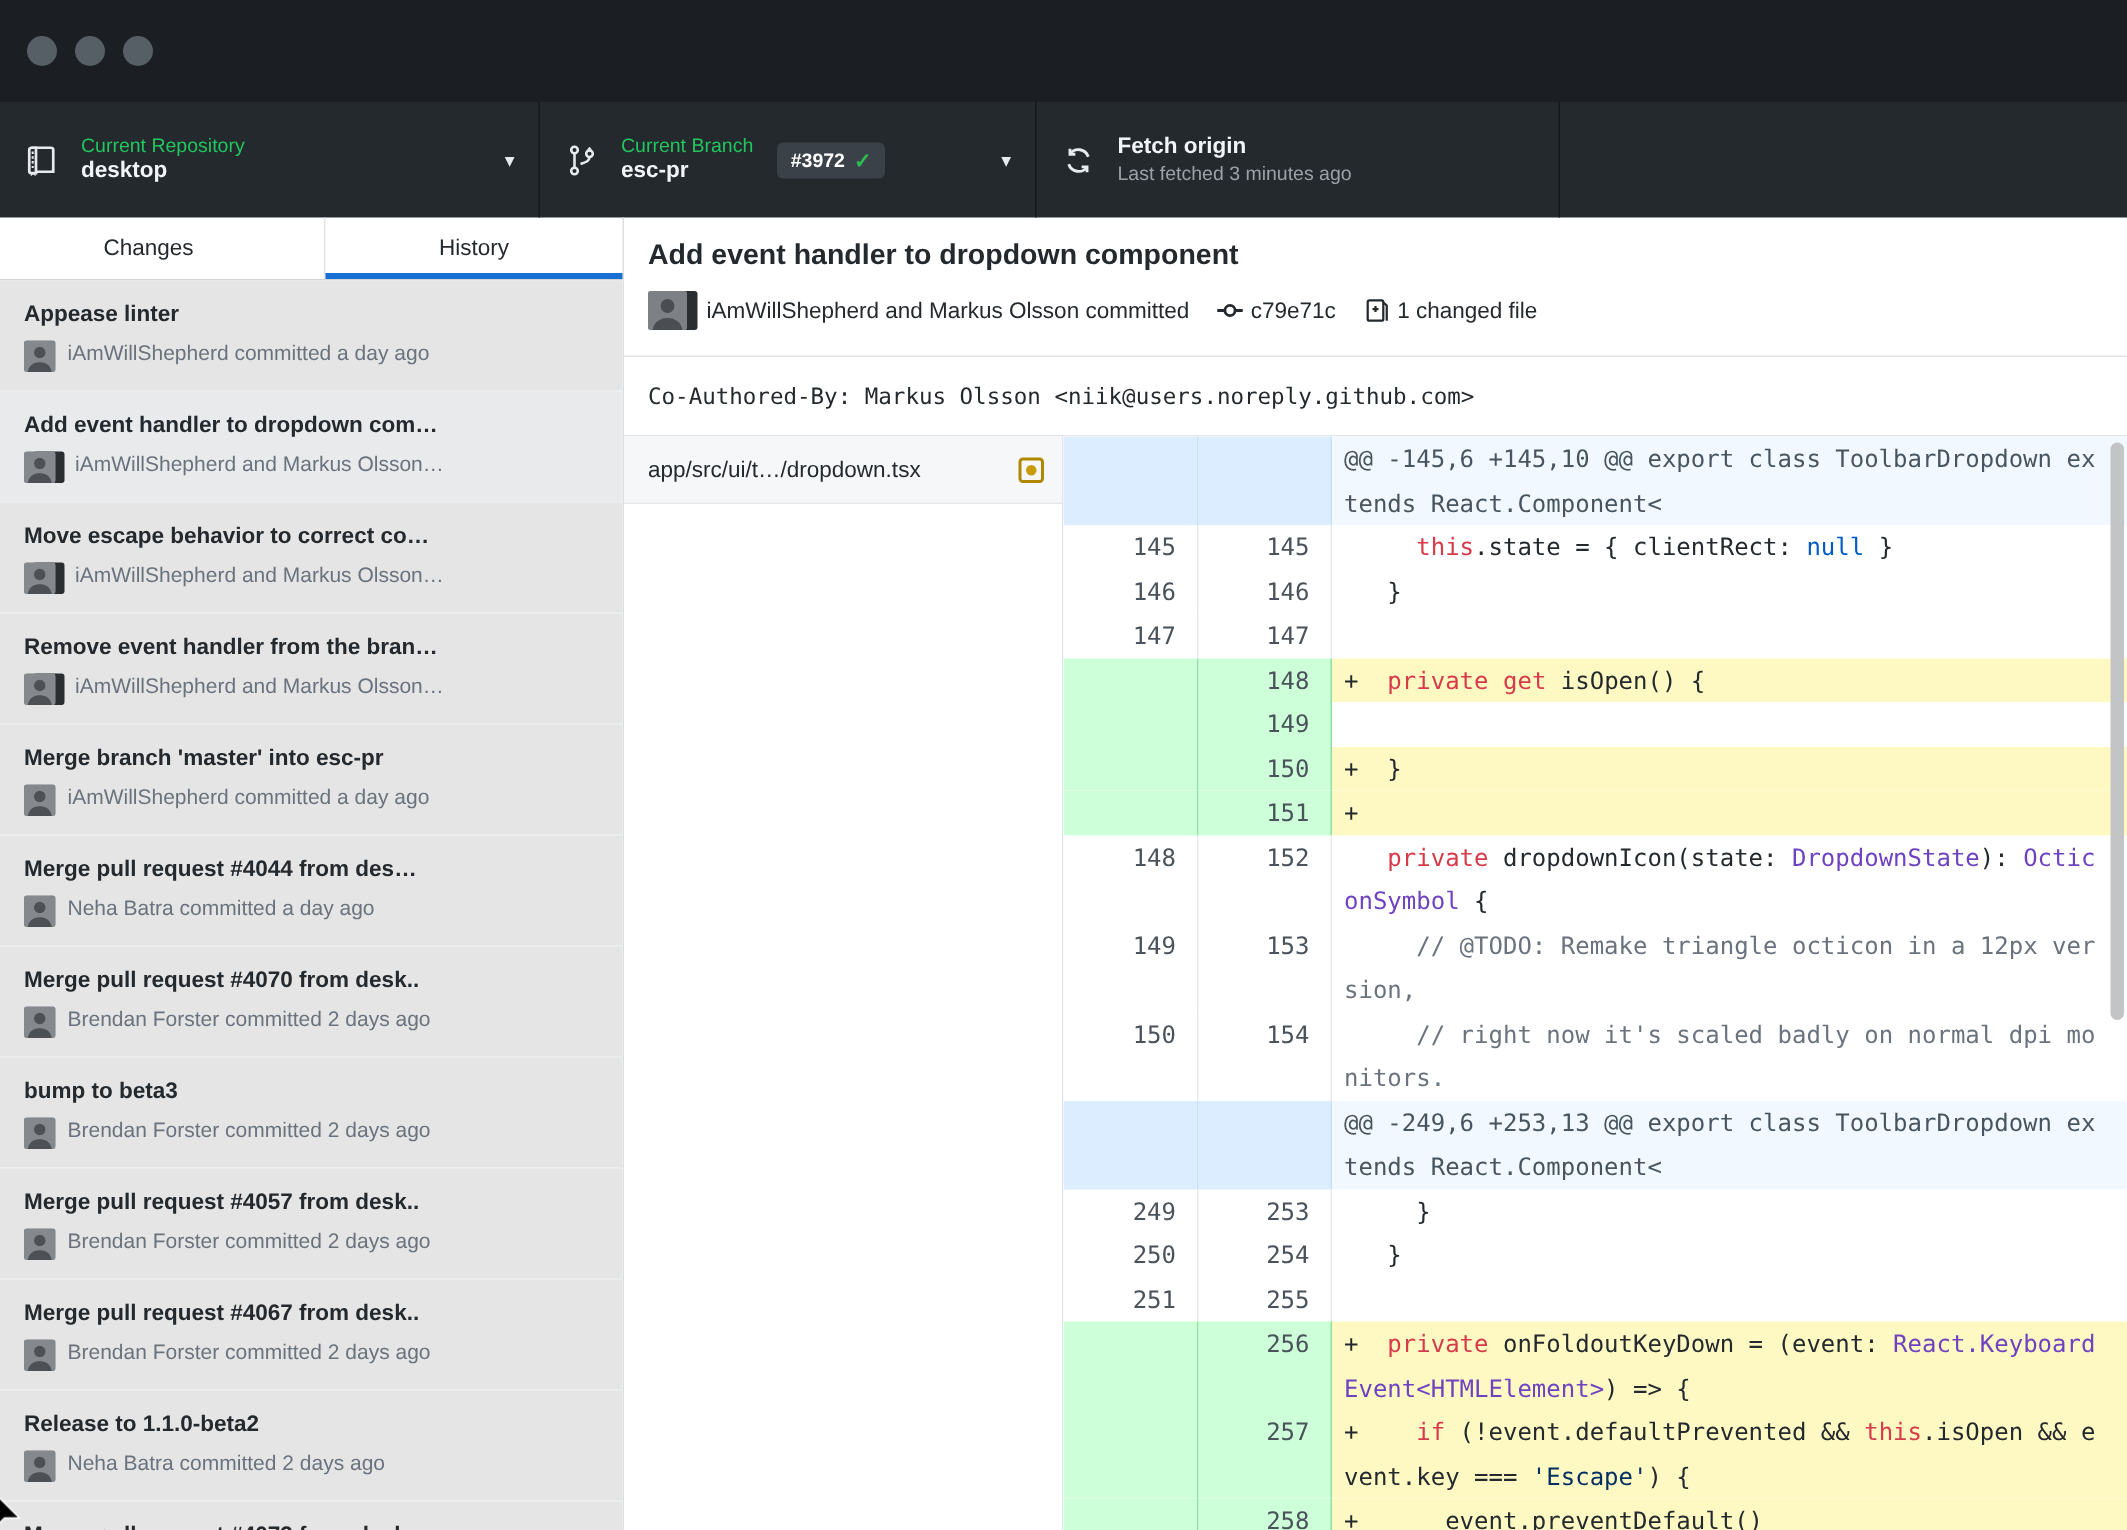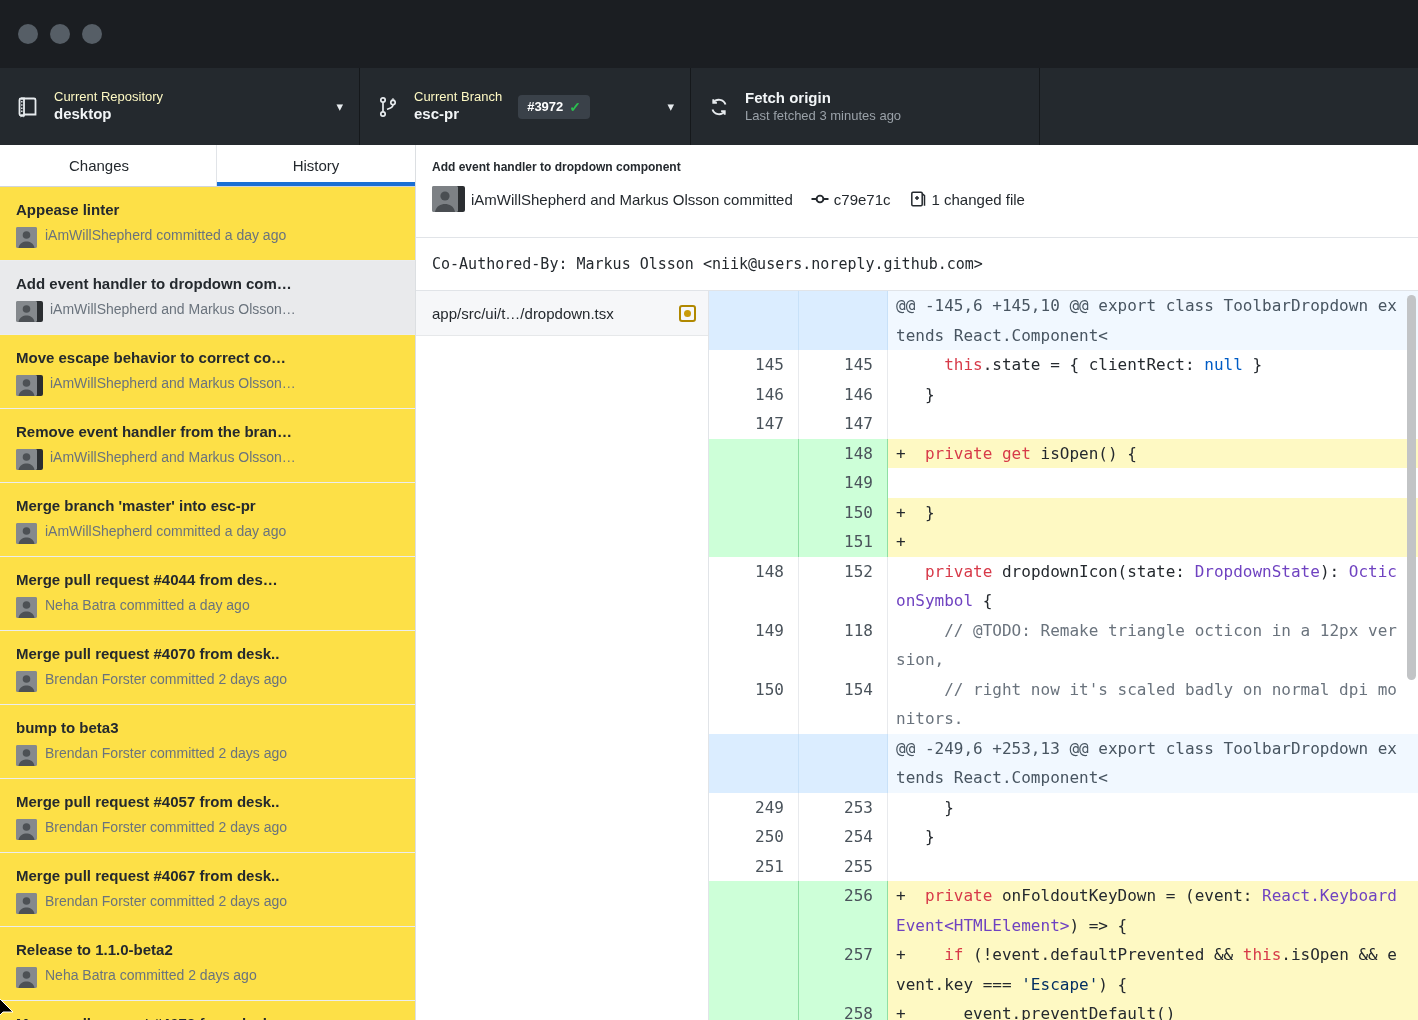--- a/index.html
+++ b/index.html
@@ -11,21 +11,21 @@
   .traffic { position:absolute; top:24px; left:18px; display:flex; gap:12px; }
   .traffic .dot { width:20px; height:20px; border-radius:50%; background:#565e66; }
 
   .toolbar { height:77px; background:#24292e; display:flex; align-items:stretch; }
   .tb-btn { display:flex; align-items:center; padding:0 16px; position:relative; cursor:default; }
   .tb-btn.repo   { width:360px; border-right:1px solid #15181b; }
   .tb-btn.branch { width:331px; border-right:1px solid #15181b; }
   .tb-btn.fetch  { width:349px; border-right:1px solid #15181b; }
   .tb-icon { width:24px; height:24px; margin-right:14px; flex:0 0 auto; }
   .tb-text { display:flex; flex-direction:column; justify-content:center; line-height:1.25; }
-  .tb-label { font-size:13px; color:#fef9c3; }
+  .tb-label { font-size:13px; color:#22c55e; }
   .tb-value { font-size:15px; font-weight:bold; color:#f2f5f7; }
   .chevron { margin-left:auto; color:#e7ebee; font-size:13px; }
   .pr-badge { margin-left:16px; background:#3a4149; border-radius:4px; padding:4px 9px;
     font-size:13px; font-weight:bold; color:#fff; display:flex; align-items:center; gap:6px; }
   .pr-check { color:#2bbf4f; font-weight:bold; font-size:14px; }
   .fetch-sub { font-size:13px; color:#9aa1a8; font-weight:normal; }
 
   
   .content { display:flex; height:875px; }
   .sidebar { width:416px; border-right:1px solid #dcdfe2; display:flex; flex-direction:column; }
@@ -33,37 +33,37 @@
 
   
   .tabs { height:42px; display:flex; border-bottom:1px solid #d1d5da; flex:0 0 auto; }
   .tab { flex:1; display:flex; align-items:center; justify-content:center;
     font-size:15px; color:#24292e; position:relative; cursor:default; }
   .tab + .tab { border-left:1px solid #e1e4e8;margin-left:18px; }
   .tab.active::after { content:""; position:absolute; left:0; right:0; bottom:0;
     height:4px; background:#1a6fd4; }
   .commit-list { flex:1; overflow:hidden; }
   .commit-row { height:74px; border-bottom:1px solid #ebedef; padding:12px 14px 0 16px;
-    background:#fde047; overflow:hidden; }
+    background:#e5e5e5; overflow:hidden; }
   .commit-row.selected { background:#e9eaec; }
   .commit-row.partial { border-bottom:none; }
   .c-title { font-size:15px; font-weight:bold; color:#24292e; white-space:nowrap;
     overflow:hidden; line-height:21px; }
   .c-meta { display:flex; gap:8px; margin-top:7px; }
   .c-meta-text { font-size:14px; color:#6a737d; white-space:nowrap; overflow:hidden; }
   .avatar-stack { position:relative; width:21px; height:21px; flex:0 0 auto; }
   .avatar-stack.dual { width:26px; }
   .avatar { position:absolute; left:0; top:0; width:21px; height:21px; border-radius:2px;
     background:#84888c; overflow:hidden; }
   .avatar svg { display:block; }
   .avatar.back { left:6px; background:#2b2e31; }
 
   
   .commit-header { padding:15px 16px 0; height:92px; flex:0 0 auto; }
-  .commit-title { font-size:12px; font-weight:bold; color:#24292e; margin-bottom:12px; }
+  .commit-title { font-size:19px; font-weight:bold; color:#24292e; margin-bottom:12px; }
   .commit-meta { display:flex; align-items:center; font-size:15px; color:#24292e; }
   .meta-avatar { position:relative; width:30px; height:26px; margin-right:9px; }
   .meta-avatar .avatar { width:26px; height:26px; }
   .meta-avatar .avatar.back { left:7px; }
   .meta-ico { width:18px; height:18px; margin:0 5px 0 18px; flex:0 0 auto; }
   .commit-desc { border-top:1px solid #e1e4e8; border-bottom:1px solid #e1e4e8;
     height:54px; display:flex; align-items:center; padding-left:16px; flex:0 0 auto;
     font-family:"DejaVu Sans Mono", monospace; font-size:15px; color:#24292e; }
 
   
@@ -447,21 +447,21 @@
   </div>
 
   <div class="drow">
     <div class="gut old">148</div>
     <div class="gut new">152</div>
     <div class="code"><span>   </span><span class="tok-kw">private</span><span> dropdownIcon(state: </span><span class="tok-type">DropdownState</span><span>): </span><span class="tok-type">OcticonSymbol</span><span> {</span></div>
   </div>
 
   <div class="drow">
     <div class="gut old">149</div>
-    <div class="gut new">118</div>
+    <div class="gut new">153</div>
     <div class="code"><span>     </span><span class="tok-com">// @TODO: Remake triangle octicon in a 12px version,</span></div>
   </div>
 
   <div class="drow">
     <div class="gut old">150</div>
     <div class="gut new">154</div>
     <div class="code"><span>     </span><span class="tok-com">// right now it's scaled badly on normal dpi monitors.</span></div>
   </div>
 
   <div class="drow hunk">

